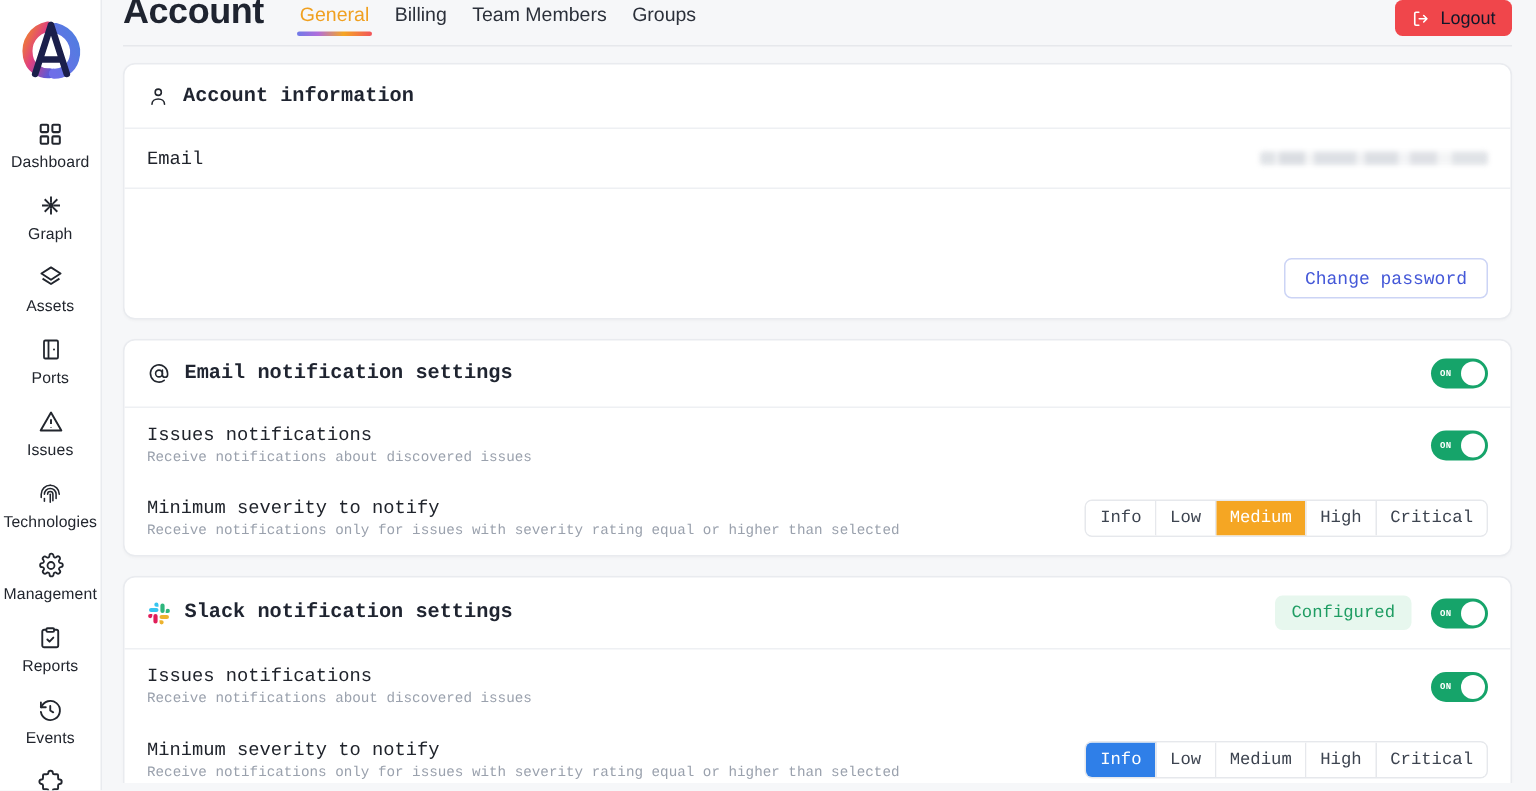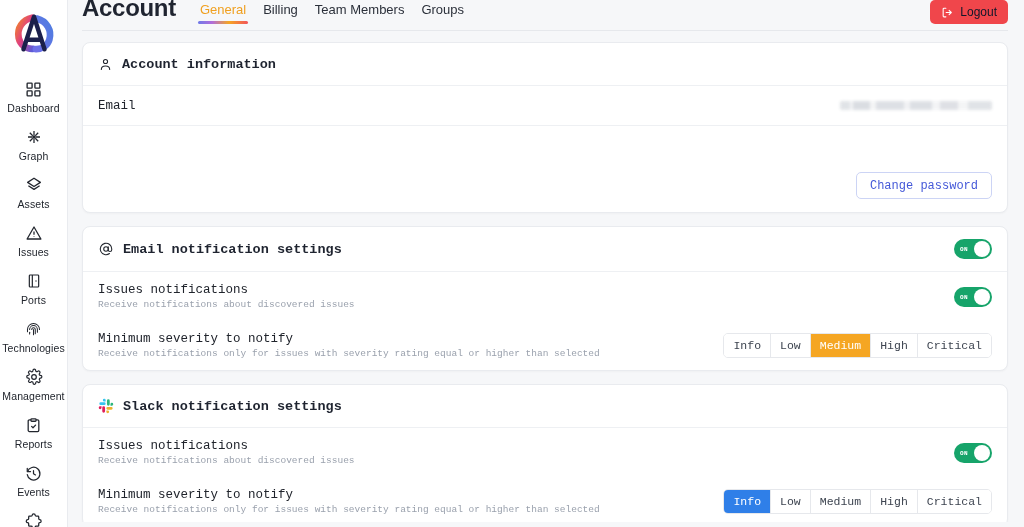--- a/index.html
+++ b/index.html
@@ -173,37 +173,37 @@
           <svg class="ico-svg" width="18" height="18" viewBox="0 0 24 24" fill="none" stroke="#22262e" stroke-width="1.7" stroke-linejoin="round">
             <path d="M12 3 3.5 8.5 12 14l8.5-5.5L12 3z"></path>
               <path d="M4.5 13 12 17.8 19.5 13"></path>
           </svg>
         </span>
         <span class="nav-label">Assets</span>
       </div>
 
       <div class="nav-item">
         <span class="ico">
-          <svg class="ico-svg" width="18" height="18" viewBox="0 0 24 24" fill="none" stroke="#22262e" stroke-width="1.7" stroke-linejoin="round">
-            <path d="M12 4 2.8 20h18.4L12 4z"></path>
-              <path d="M12 10v4.2M12 16.8v.6"></path>
-          </svg>
-        </span>
-        <span class="nav-label">Issues</span>
-      </div>
-
-      <div class="nav-item">
-        <span class="ico">
           <svg class="ico-svg" width="16" height="16" viewBox="0 0 24 24" fill="none" stroke="#22262e" stroke-width="1.8">
             <rect x="5" y="3" width="14" height="18" rx="1.3"></rect>
               <circle cx="15" cy="12" r="1" fill="#22262e" stroke="none"></circle>
             <path d="M9.5 3v18"></path>
           </svg>
         </span>
         <span class="nav-label">Ports</span>
+      </div>
+
+      <div class="nav-item">
+        <span class="ico">
+          <svg class="ico-svg" width="18" height="18" viewBox="0 0 24 24" fill="none" stroke="#22262e" stroke-width="1.7" stroke-linejoin="round">
+            <path d="M12 4 2.8 20h18.4L12 4z"></path>
+              <path d="M12 10v4.2M12 16.8v.6"></path>
+          </svg>
+        </span>
+        <span class="nav-label">Issues</span>
       </div>
 
       <div class="nav-item">
         <span class="ico">
           <svg class="ico-svg" width="17" height="17" viewBox="0 0 24 24" fill="none" stroke="#22262e" stroke-width="1.45" stroke-linecap="round">
             <path d="M12 3.5c-4.7 0-8.5 3.8-8.5 8.5v3"></path>
               <path d="M20.5 12c0-4.7-3.8-8.5-8.5-8.5"></path>
             <path d="M6.5 12a5.5 5.5 0 0 1 11 0v4"></path>
               <path d="M6.5 16v2.5"></path>
             <path d="M9.5 12a2.5 2.5 0 0 1 5 0v6"></path>
@@ -357,20 +357,27 @@
         <div class="card-head">
           <span>
             <svg class="ico-svg" width="16" height="16" viewBox="0 0 24 24">
               <path d="M5.3 14.6a2.1 2.1 0 1 1-2.1-2.1h2.1v2.1zM6.4 14.6a2.1 2.1 0 0 1 4.2 0v5.3a2.1 2.1 0 1 1-4.2 0v-5.3z" fill="#e01e5a"></path>
               <path d="M9.4 5.3a2.1 2.1 0 1 1 2.1-2.1v2.1H9.4zM9.4 6.4a2.1 2.1 0 0 1 0 4.2H4.1a2.1 2.1 0 1 1 0-4.2h5.3z" fill="#36c5f0"></path>
               <path d="M18.7 9.4a2.1 2.1 0 1 1 2.1 2.1h-2.1V9.4zM17.6 9.4a2.1 2.1 0 0 1-4.2 0V4.1a2.1 2.1 0 1 1 4.2 0v5.3z" fill="#2eb67d"></path>
               <path d="M14.6 18.7a2.1 2.1 0 1 1-2.1 2.1v-2.1h2.1zM14.6 17.6a2.1 2.1 0 0 1 0-4.2h5.3a2.1 2.1 0 1 1 0 4.2h-5.3z" fill="#ecb22e"></path>
             </svg>
           </span>
           <span class="card-title">Slack notification settings</span>
+          <div class="head-right">
+            <span class="badge">Configured</span>
+            <div class="toggle">
+              <span class="on-txt">ON</span>
+              <span class="knob"></span>
+            </div>
+          </div>
         </div>
 
         <div class="row">
           <div>
             <div class="row-label">Issues notifications</div>
             <div class="row-sub">Receive notifications about discovered issues</div>
           </div>
           <div class="row-right">
             <div class="toggle">
               <span class="on-txt">ON</span>

